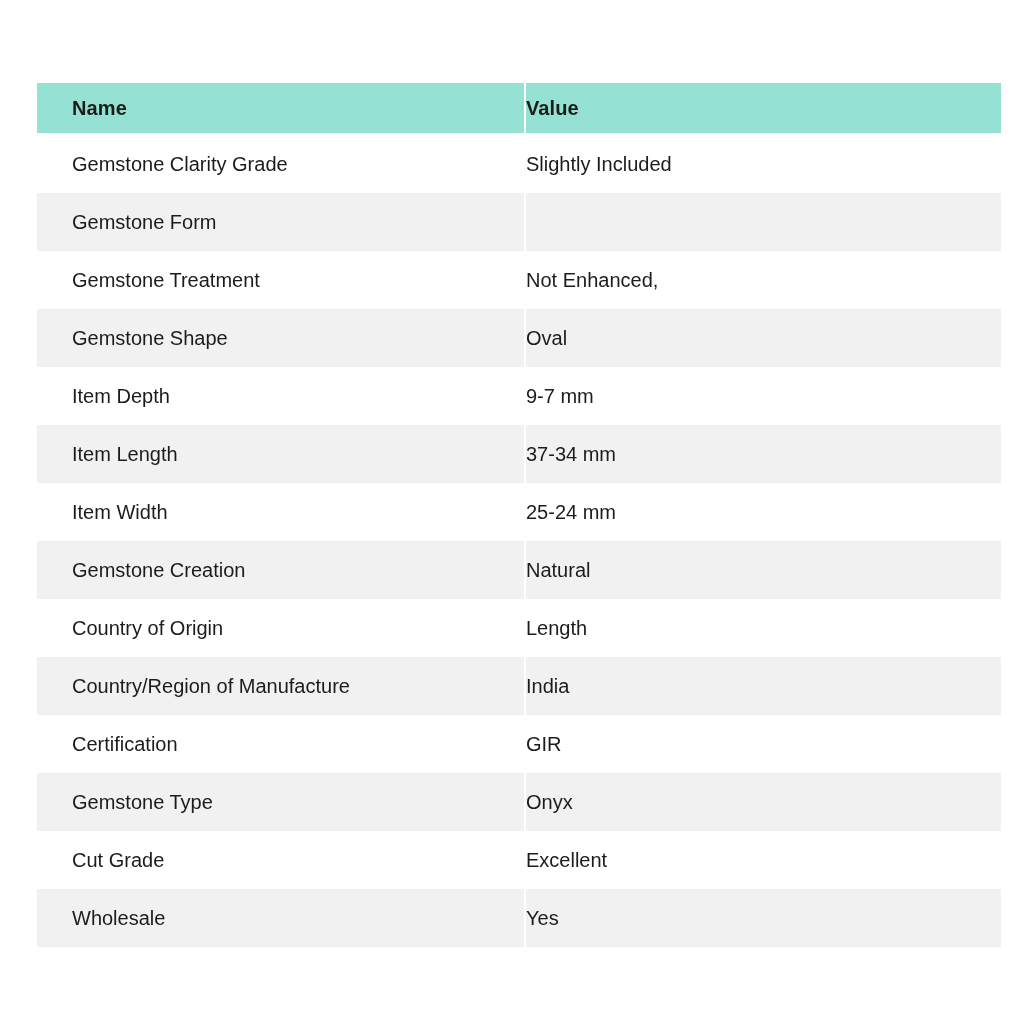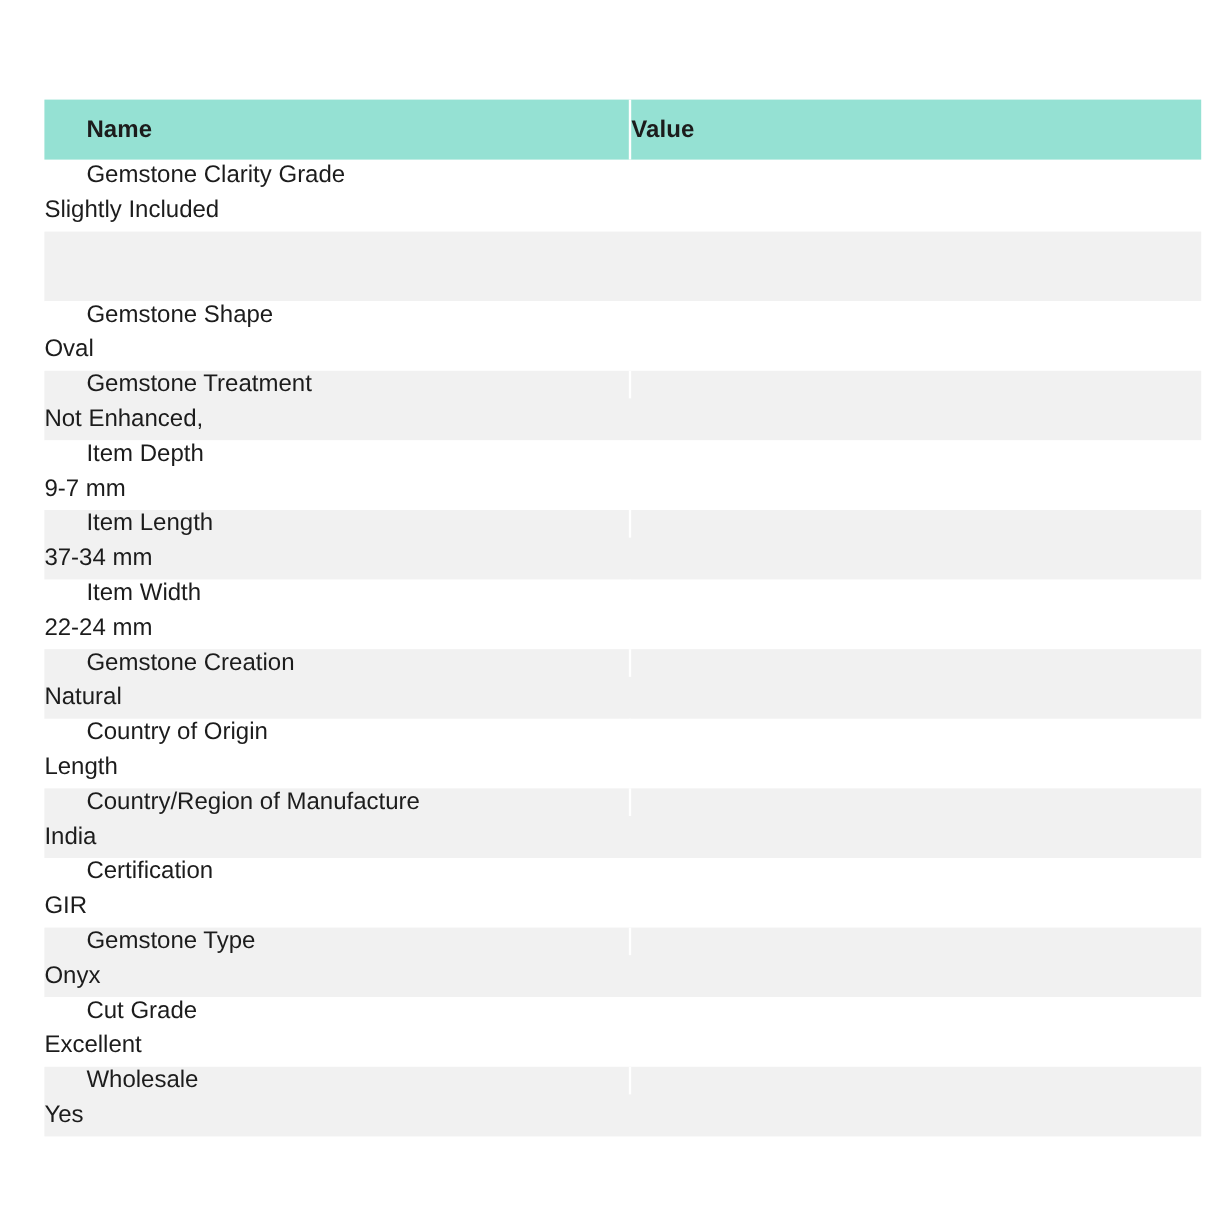--- a/index.html
+++ b/index.html
@@ -27,21 +27,20 @@
     margin-bottom: 2px;
     font-size: 20px;
     font-weight: 700;
     letter-spacing: 0.1px;
   }
   .row {
     display: flex;
     height: 58px;
     font-size: 20px;
     background: #ffffff;
-    flex-direction: column;
   }
   .tbody .row:nth-child(even) {
     background: var(--row-alt-bg, #f1f1f1);
   }
   .cell {
     display: flex;
     align-items: center;
     box-sizing: border-box;
     white-space: nowrap;
     overflow: hidden;
@@ -62,40 +61,41 @@
   <div class="thead">
     <div class="cell name">Name</div>
     <div class="cell value">Value</div>
   </div>
   <div class="tbody">
     <div class="row">
       <div class="cell name">Gemstone Clarity Grade</div>
       <div class="cell value">Slightly Included</div>
     </div>
     <div class="row">
+      <div class="cell name">Gemstone Form</div>
+    </div>
+    <div class="row">
+      <div class="cell name">Gemstone Treatment</div>
+      <div class="cell value">Not Enhanced,</div>
     </div>
     <div class="row">
       <div class="cell name">Gemstone Shape</div>
       <div class="cell value">Oval</div>
-    </div>
-    <div class="row">
-      <div class="cell name">Gemstone Treatment</div>
-      <div class="cell value">Not Enhanced,</div>
     </div>
     <div class="row">
       <div class="cell name">Item Depth</div>
       <div class="cell value">9-7 mm</div>
     </div>
     <div class="row">
       <div class="cell name">Item Length</div>
       <div class="cell value">37-34 mm</div>
     </div>
     <div class="row">
       <div class="cell name">Item Width</div>
-      <div class="cell value">22-24 mm</div>
+      <div class="cell value">25-24 mm</div>
     </div>
     <div class="row">
       <div class="cell name">Gemstone Creation</div>
       <div class="cell value">Natural</div>
     </div>
     <div class="row">
       <div class="cell name">Country of Origin</div>
       <div class="cell value">Length</div>
     </div>
     <div class="row">

